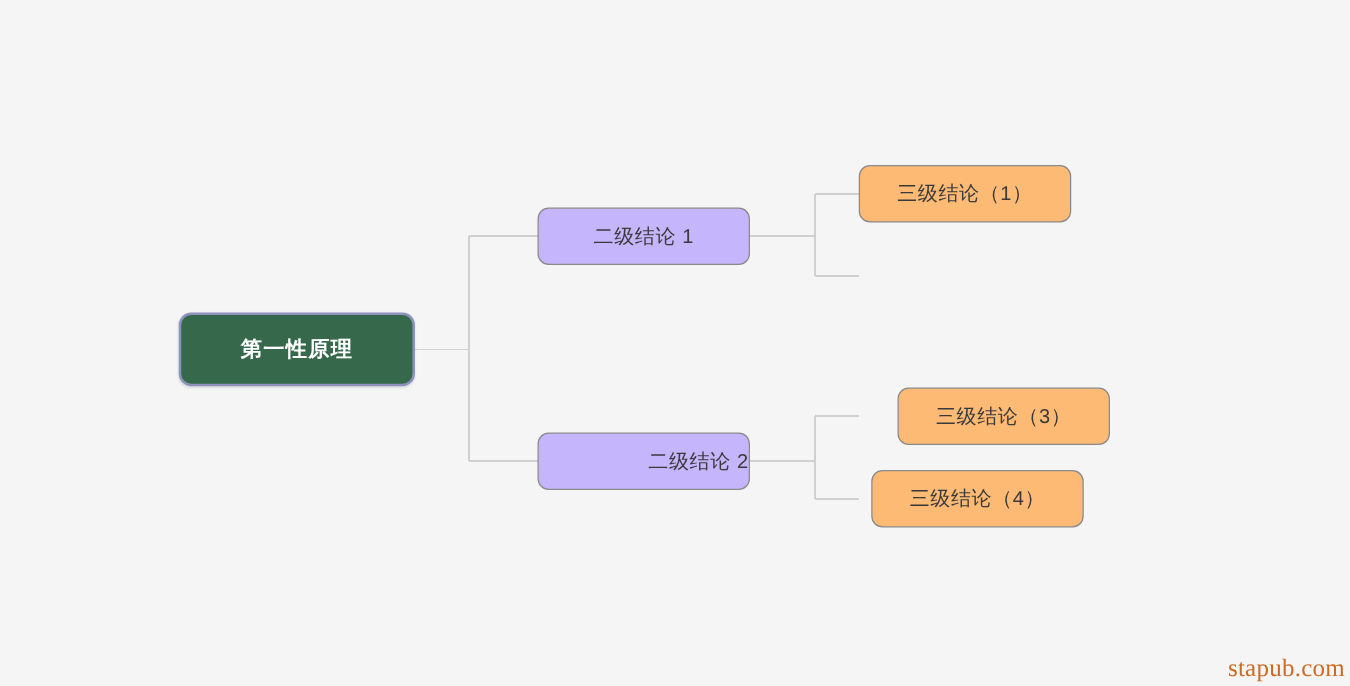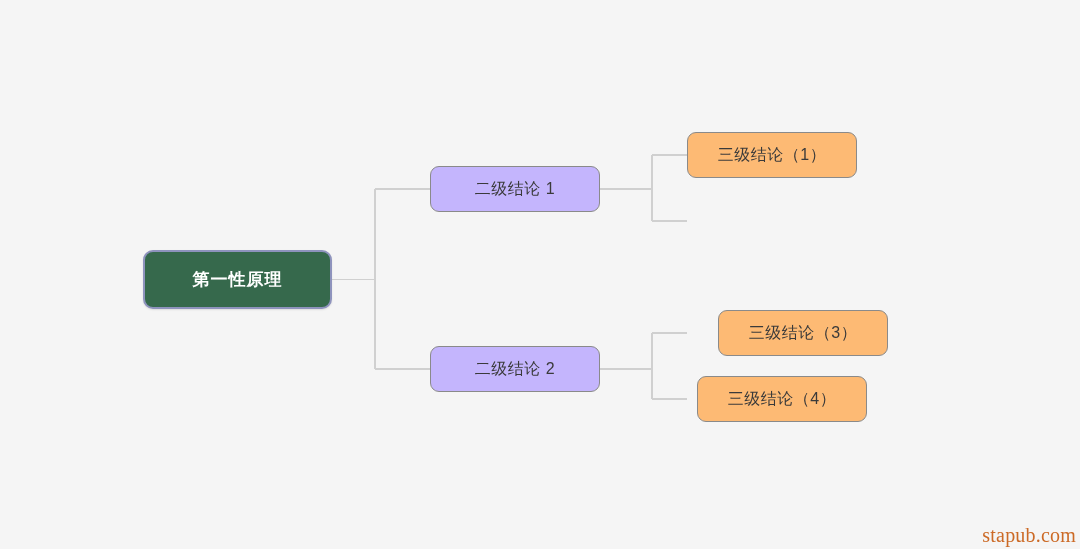--- a/index.html
+++ b/index.html
@@ -65,21 +65,21 @@
     width: 170px;
     height: 46px;
     border-radius: 9px;
     background: #c4b5fd;
     border: 1.6px solid #8a8a8a;
     color: #3a3a3a;
     font-size: 16px;
     letter-spacing: 0.5px;
   }
   #l2-0 { left: 430px; top: 166px; }
-  #l2-1 { left: 430px; top: 346px; }
+  #l2-1 { left: 430px; top: 346px; justify-content: flex-end; }
 
   
   .node-l3 {
     width: 170px;
     height: 46px;
     border-radius: 9px;
     background: #fdba74;
     border: 1.6px solid #8a8a8a;
     color: #3a3a3a;
     font-size: 16px;

